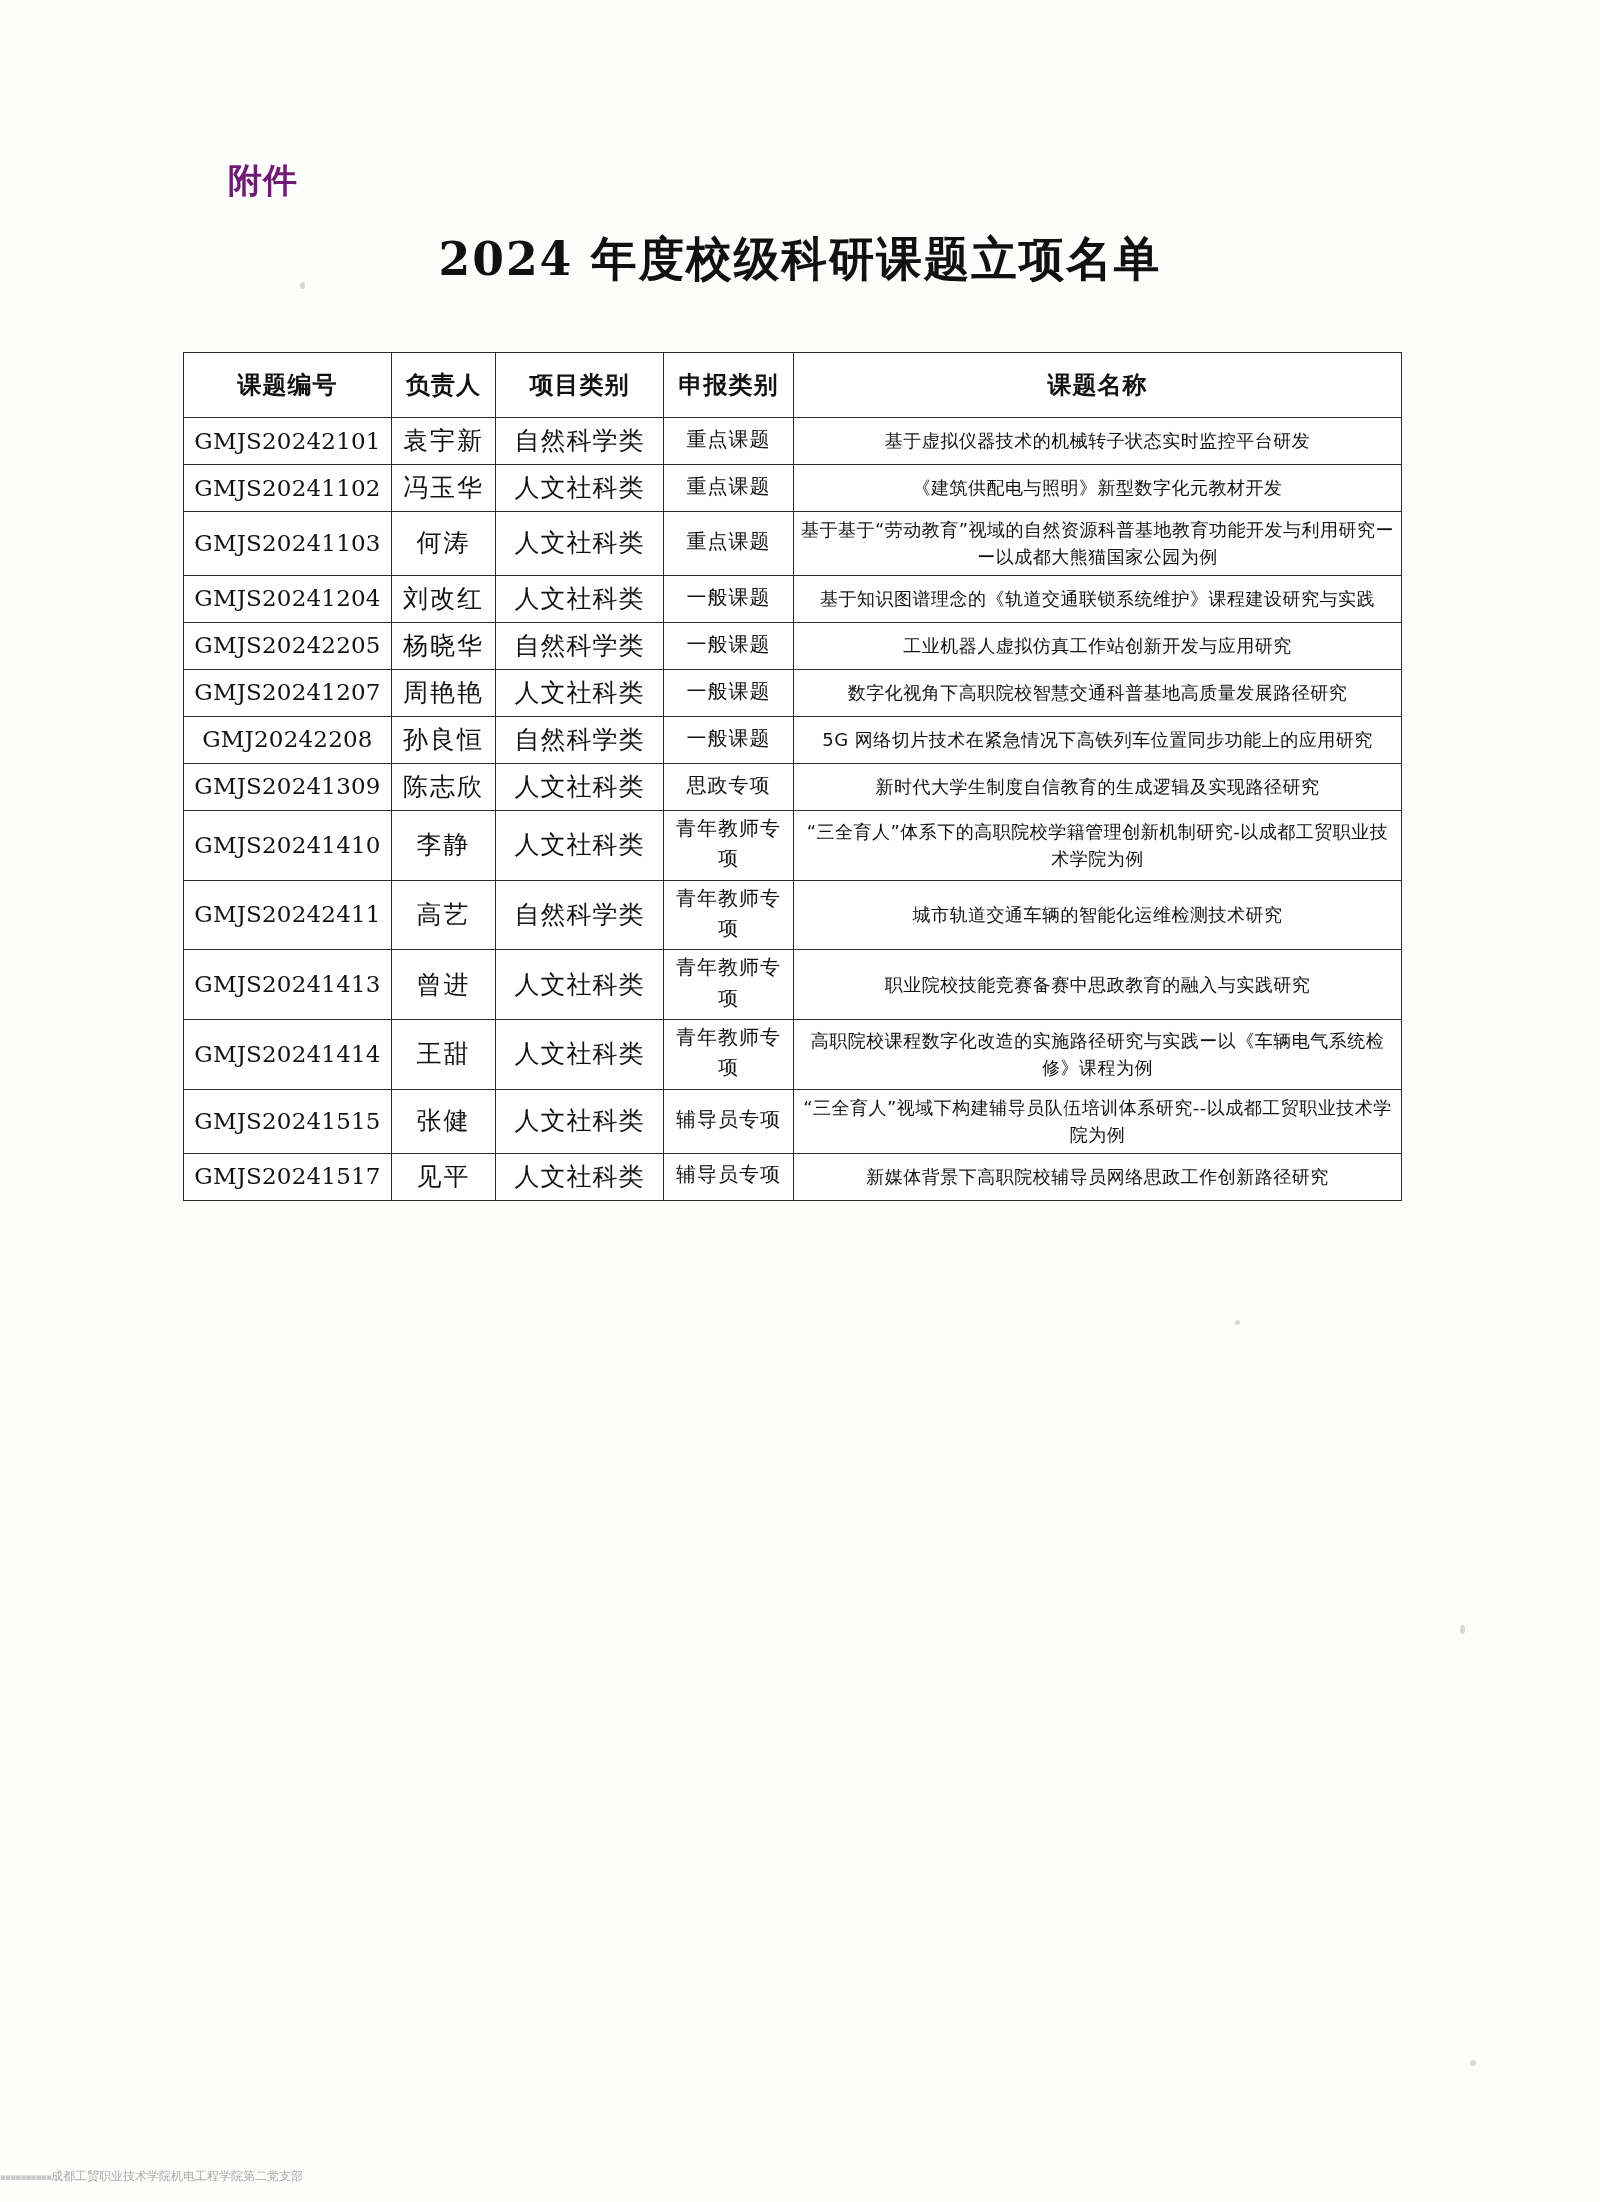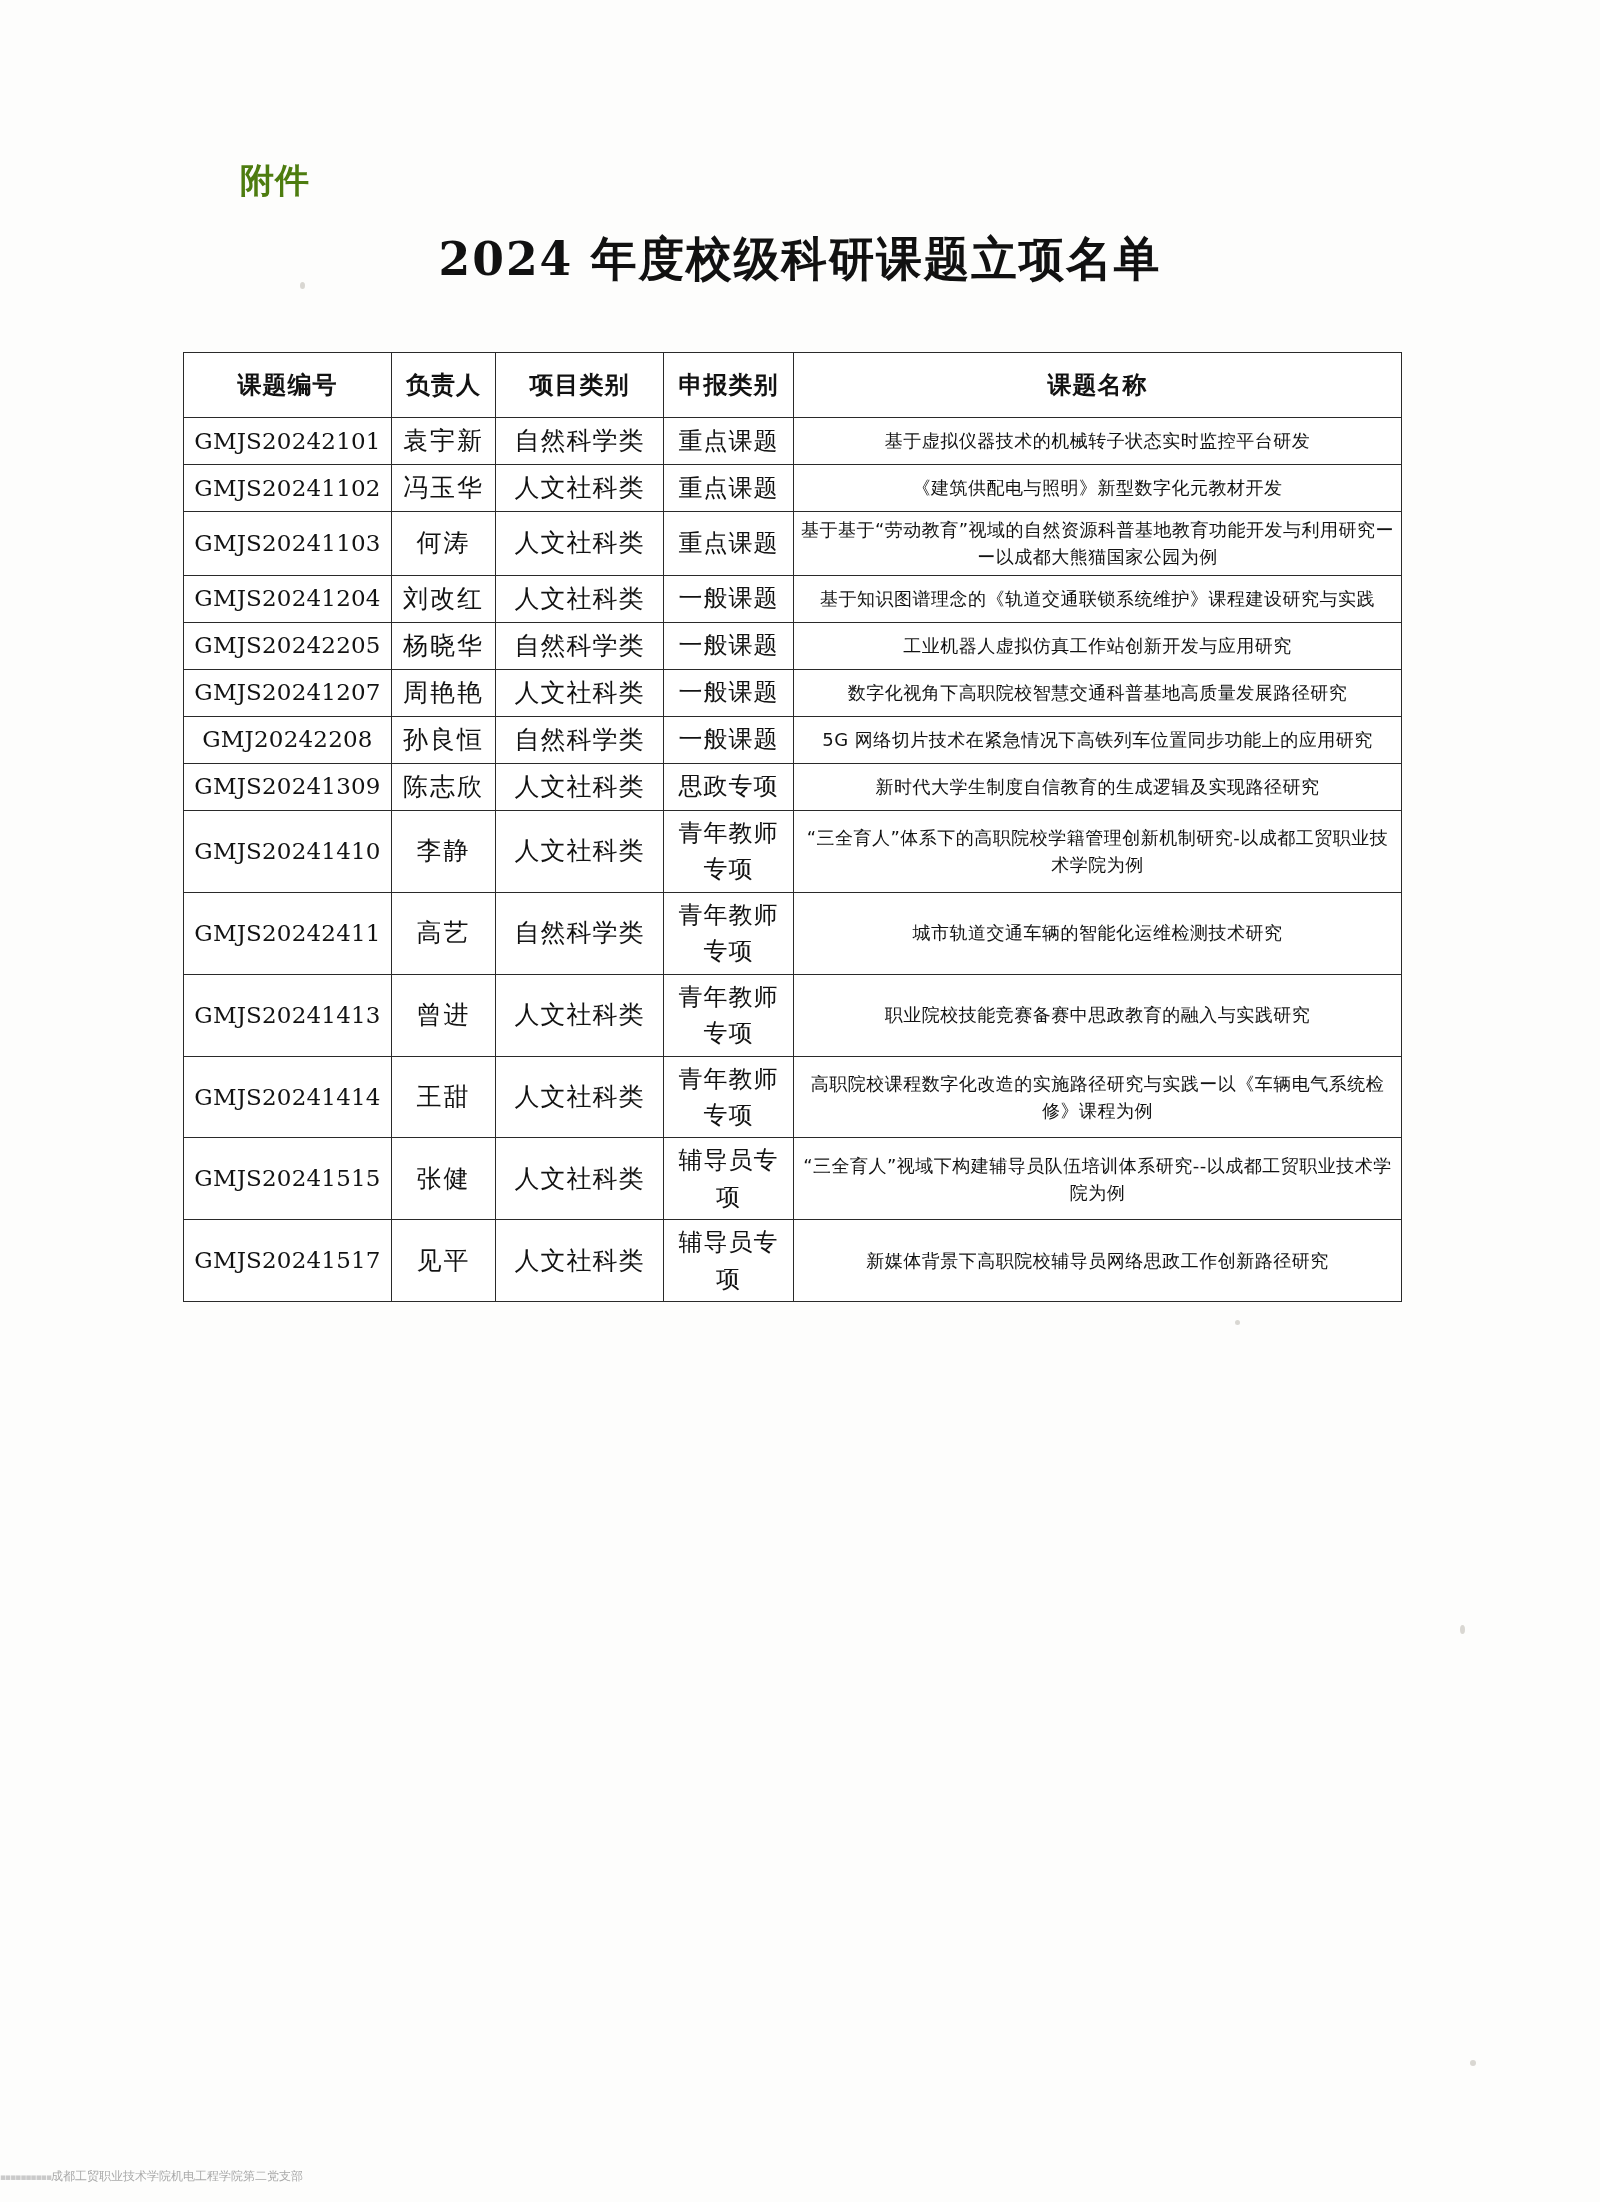--- a/index.html
+++ b/index.html
@@ -26,22 +26,21 @@
 
   
   .attach-label {
     position: absolute;
     left: 228px;
     top: 158px;
     font-family: Liberation Mono, monospace;
     font-size: 34px;
     font-weight: 700;
     letter-spacing: 1px;
-    color: #4d7c0f;
-    margin-left: 12px;
+    color: #701a75;
   }
 
   .doc-title {
     position: absolute;
     left: 0;
     right: 0;
     top: 228px;
     text-align: center;
     font-family: "DejaVu Serif", "Liberation Serif", serif;
     font-size: 47px;
@@ -99,22 +98,22 @@
     font-size: 25px;
     letter-spacing: 2px;
   }
   td.proj {
     font-family: "DejaVu Sans", "Liberation Sans", sans-serif;
     font-size: 25px;
     letter-spacing: 1px;
     white-space: nowrap;
   }
   td.apply {
-    font-family: Liberation Serif, serif;
-    font-size: 24px;
+    font-family: Liberation Mono, monospace;
+    font-size: 20px;
     letter-spacing: 1px;
   }
   td.ptitle {
     font-family: "DejaVu Sans", "Liberation Sans", sans-serif;
     font-size: 18px;
     letter-spacing: 0.5px;
     line-height: 1.56;
     padding-left: 10px;
     padding-right: 10px;
   }

